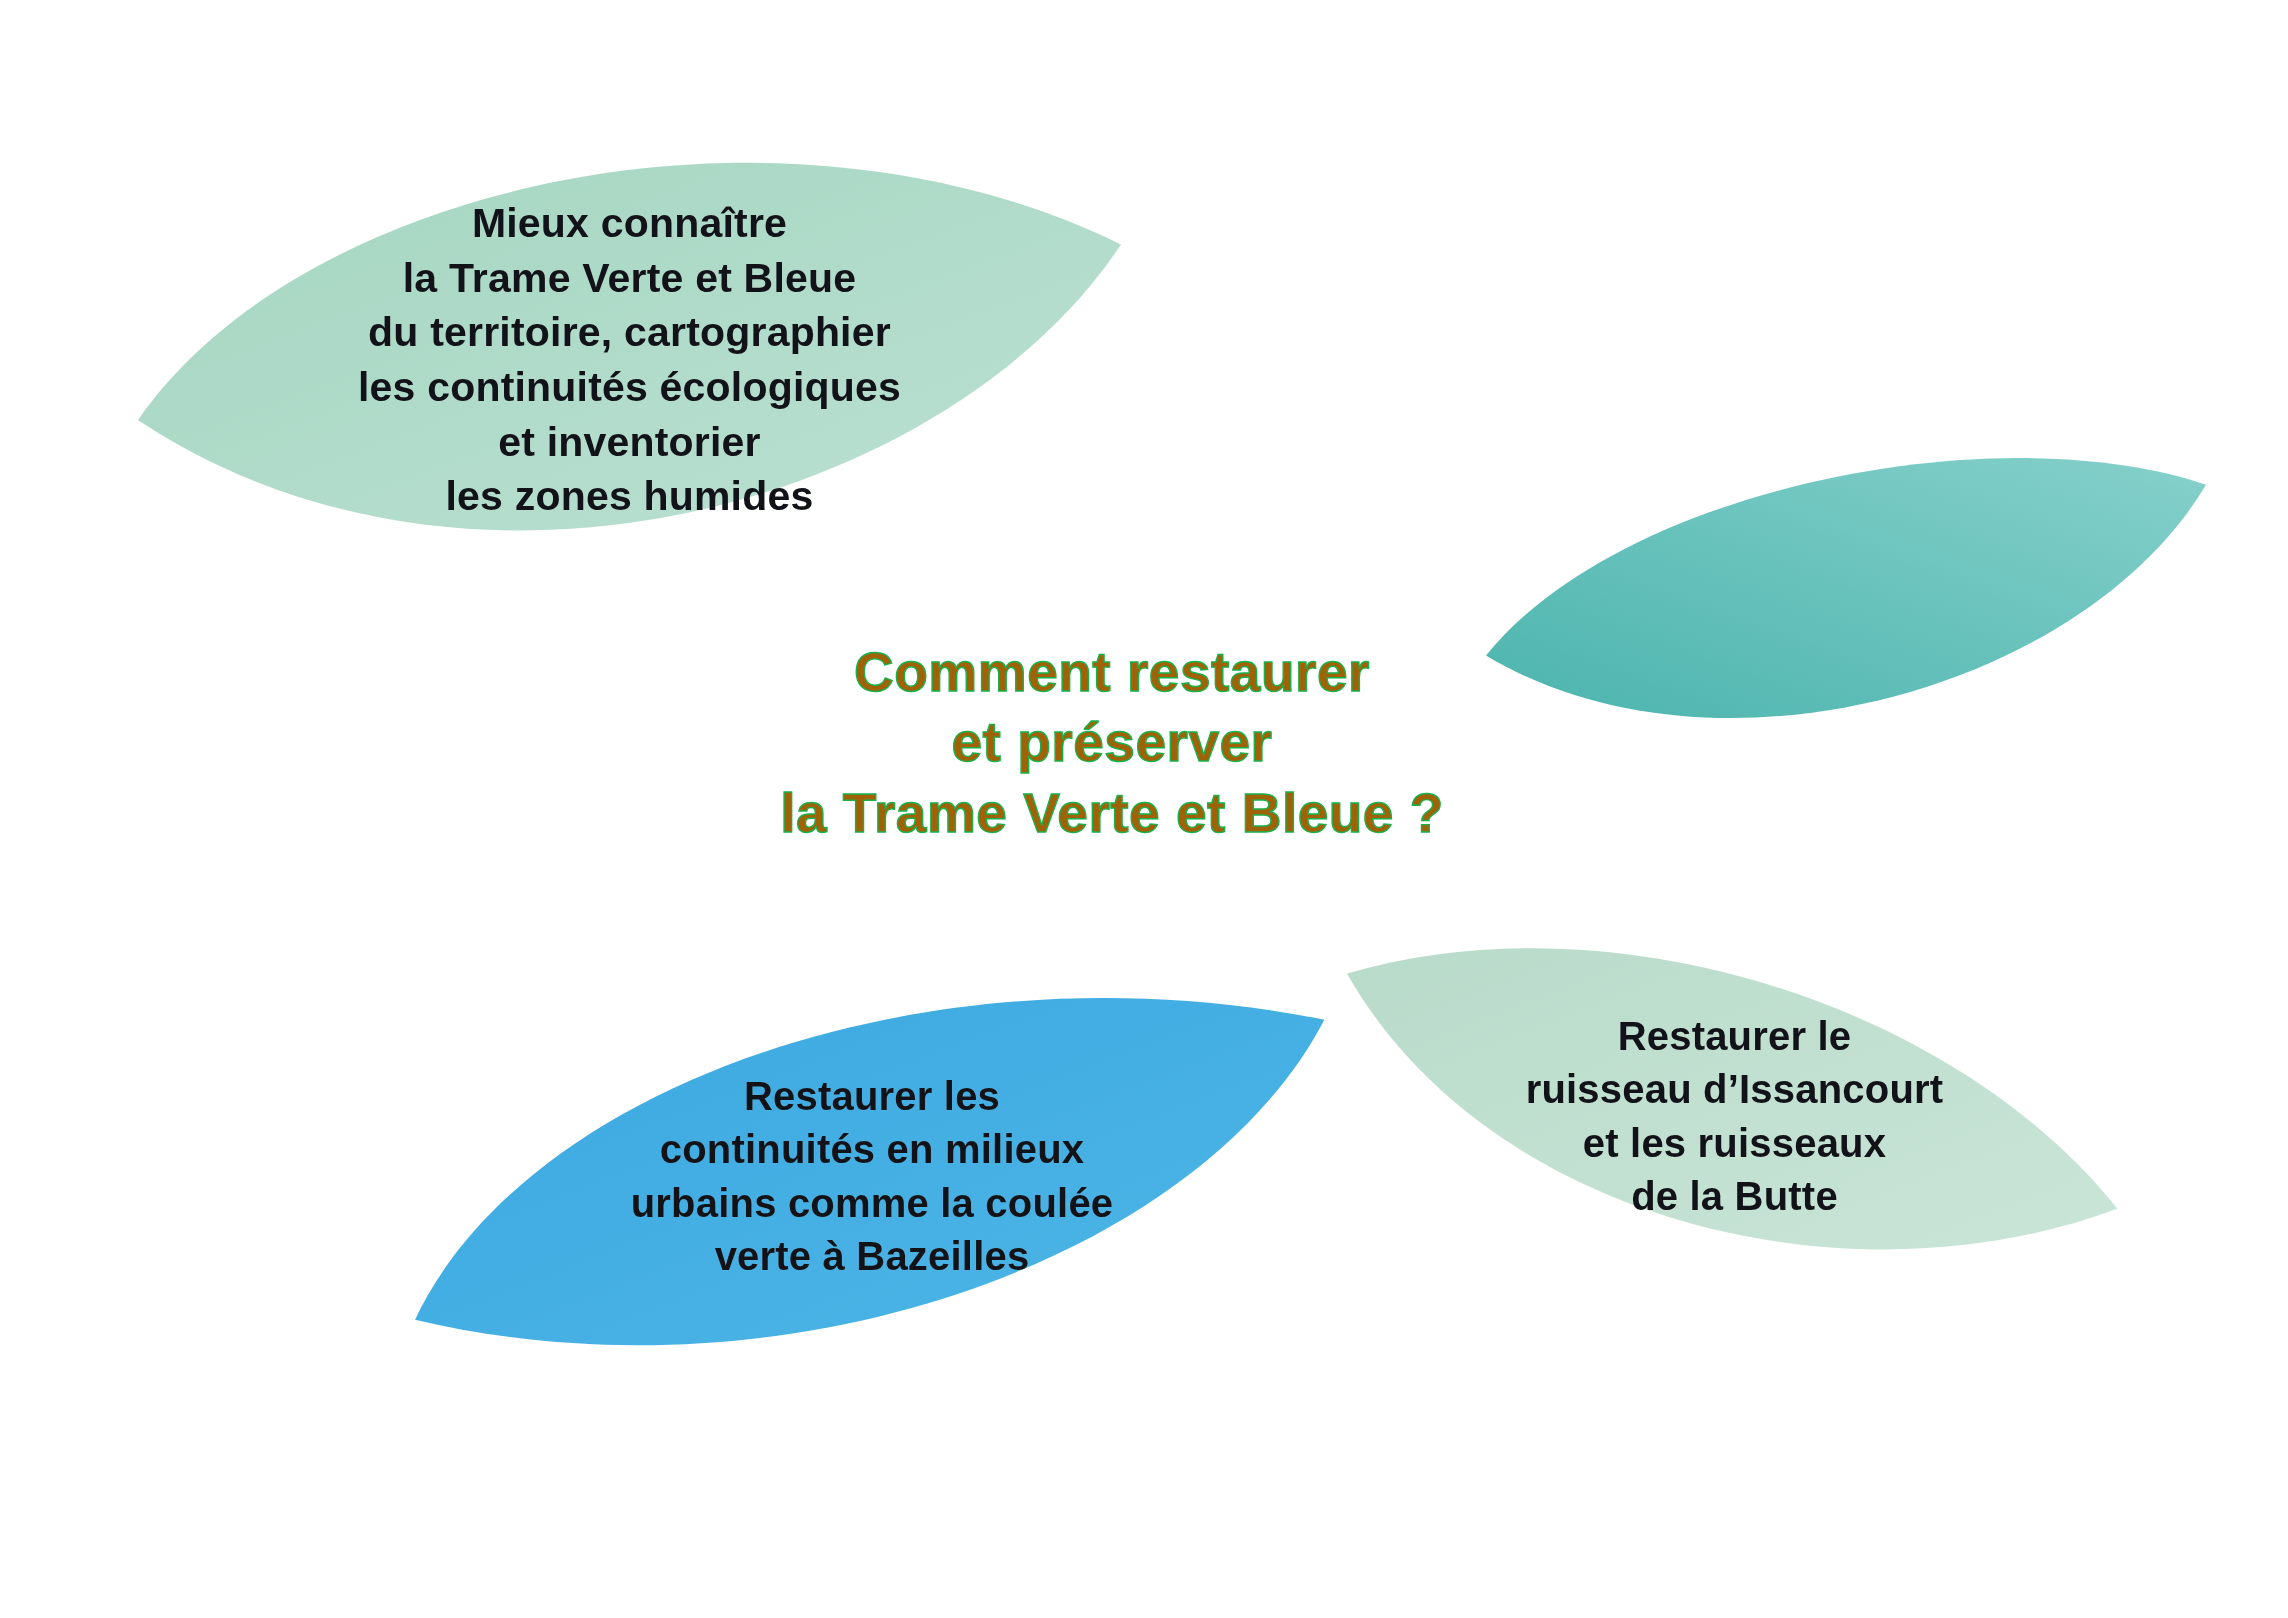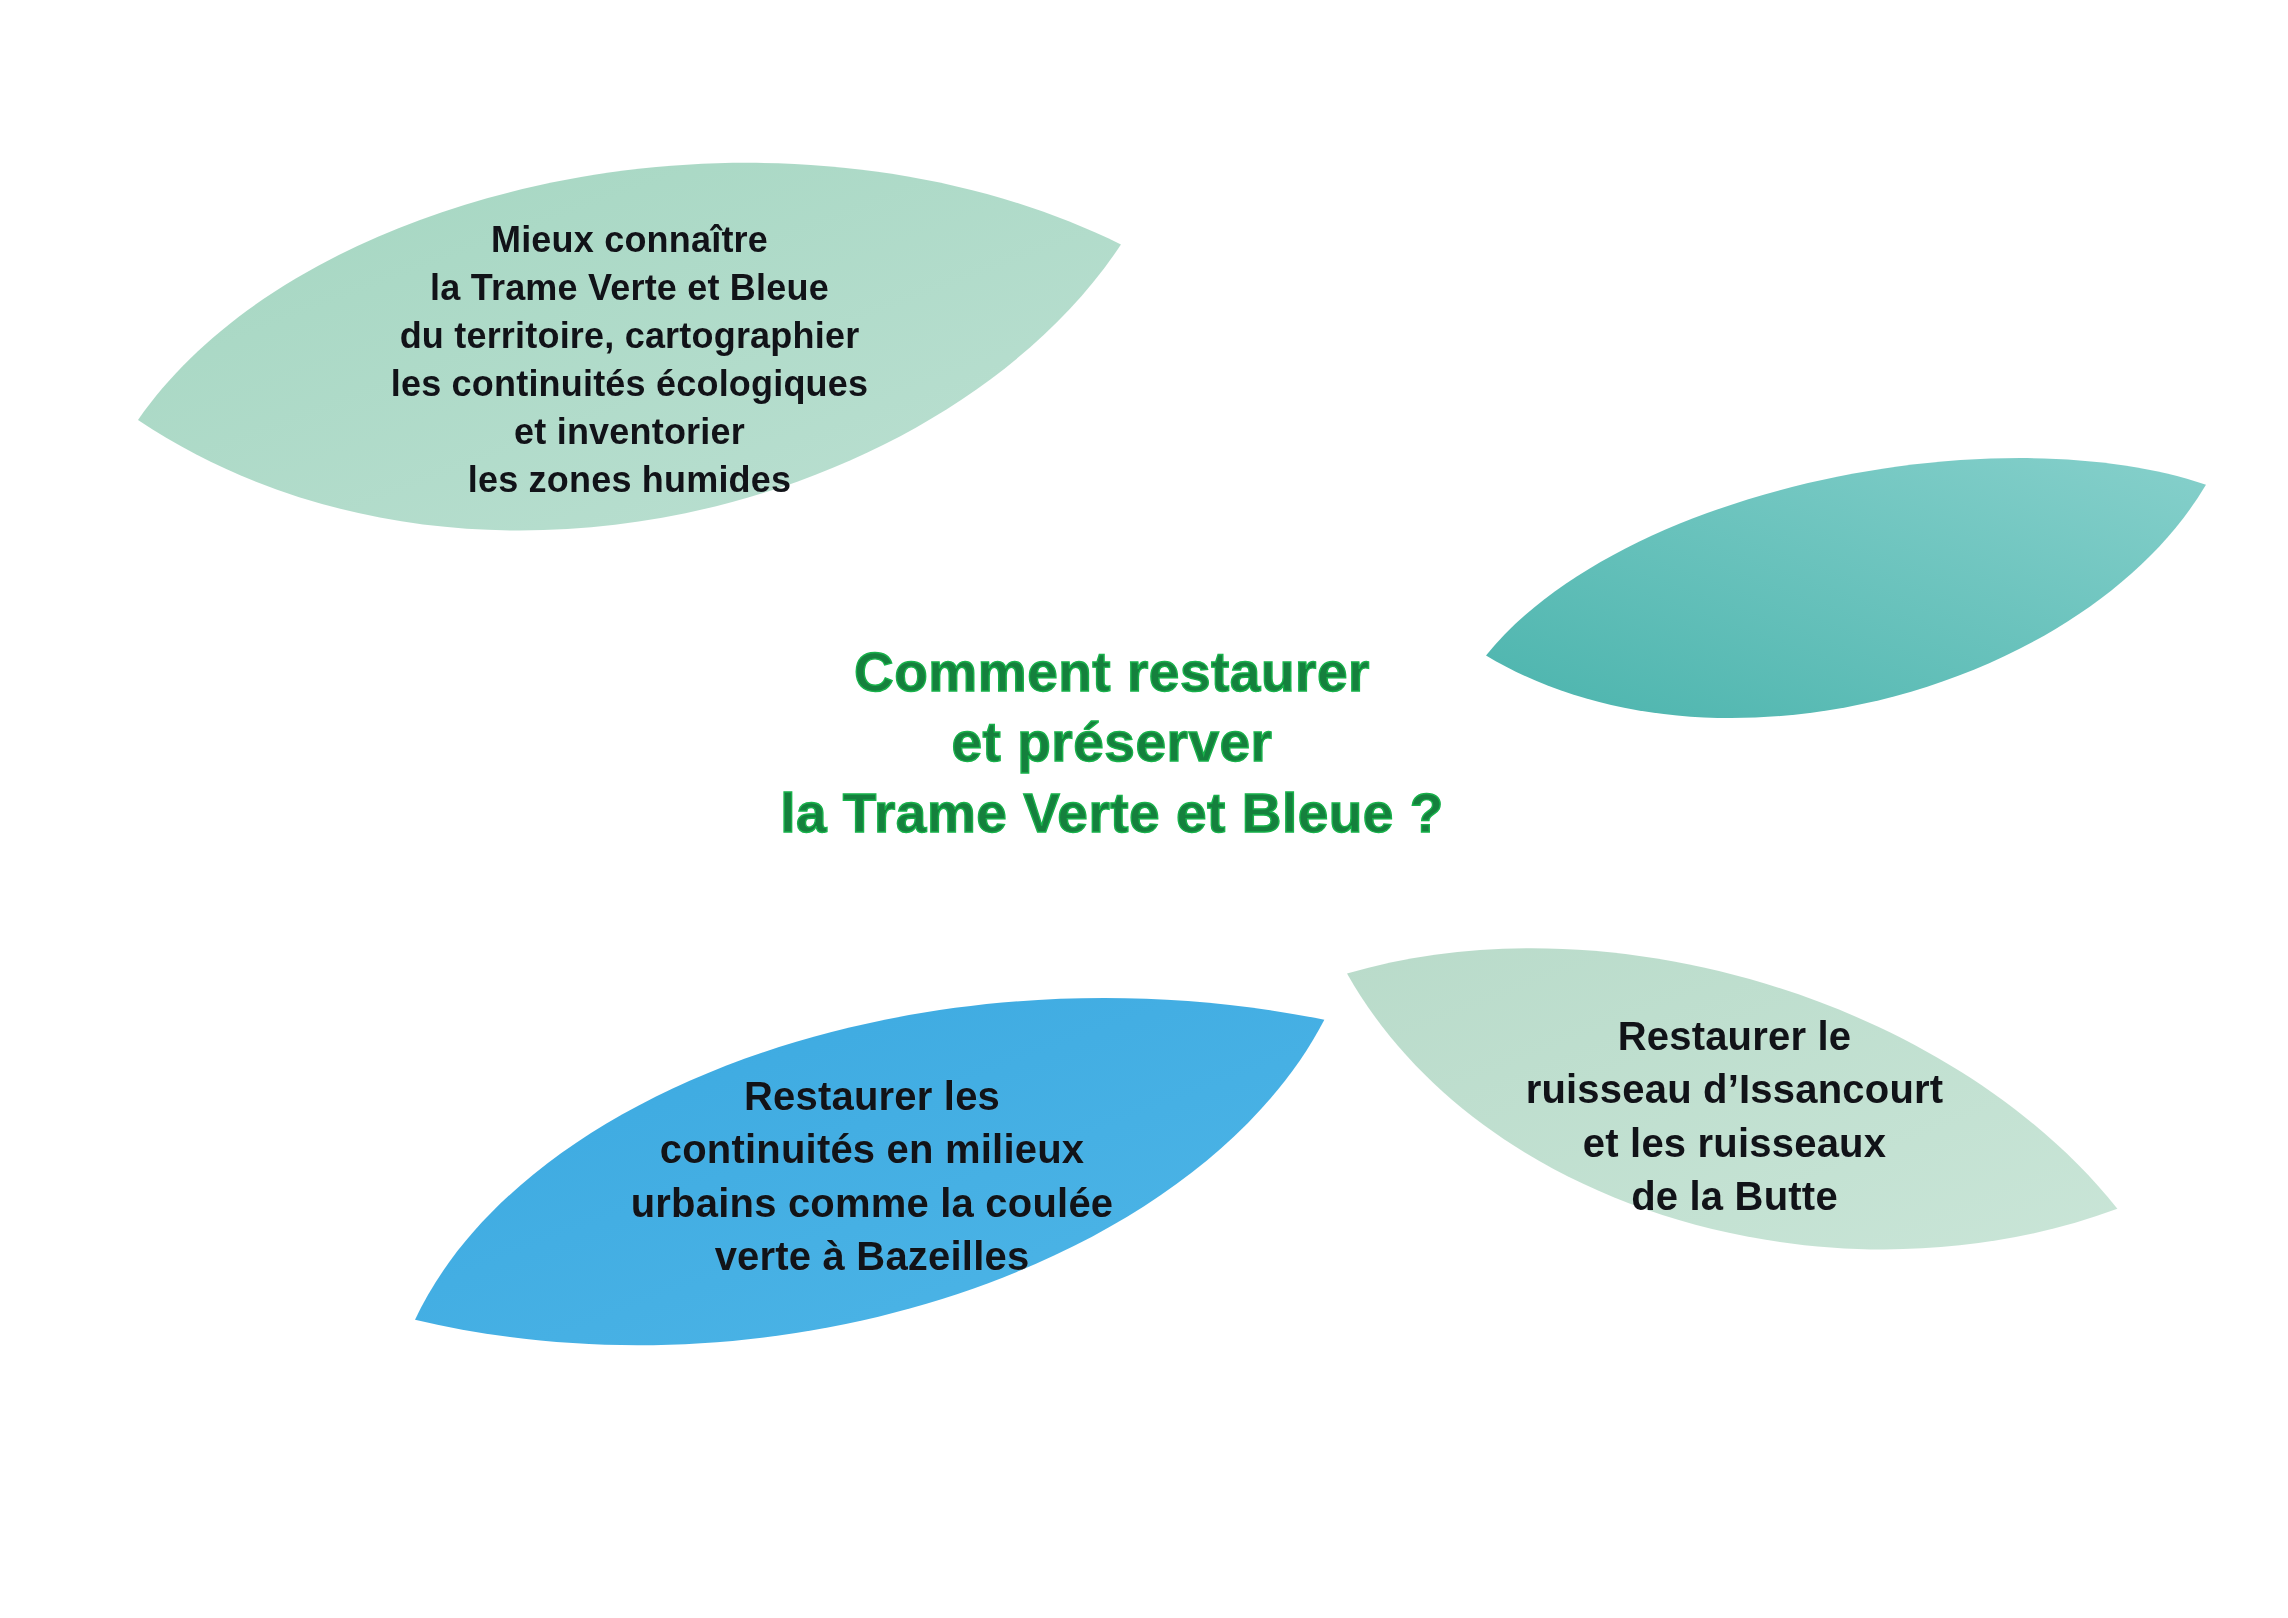--- a/index.html
+++ b/index.html
@@ -42,21 +42,21 @@
     line-height: 1.33;
     white-space: pre-line;
     letter-spacing: 0.2px;
     text-shadow: 0 0 0.9px rgba(255,255,255,0.25);
   }
 
   
   #leaf-mieux-connaitre {
     left: 138px; top: 143px; width: 983px; height: 434px;
   }
-  #leaf-mieux-connaitre .leaf-text { font-size: 36px; }
+  #leaf-mieux-connaitre .leaf-text { font-size: 41px; }
 
   #leaf-valorisation {
     left: 1135px; top: 92px; width: 738px; height: 461px;
   }
   #leaf-valorisation .leaf-text { font-size: 40px; }
 
   #leaf-operation {
     left: 1486px; top: 457px; width: 720px; height: 337px;
   }
   #leaf-operation .leaf-text { font-size: 40px; }
@@ -76,21 +76,21 @@
   }
   #leaf-restaurer-ruisseau .leaf-text { font-size: 40px; }
 
   
   #center-title {
     position: absolute;
     left: 692px;
     top: 637px;
     width: 840px;
     text-align: center;
-    color: #15803d;
+    color: #a16207;
     font-size: 55px;
     font-weight: bold;
     line-height: 1.28;
     white-space: pre-line;
     letter-spacing: 0.5px;
     -webkit-text-stroke: 1.4px #18b24b;
     text-shadow:
        1.8px 0 0 #ffffff,
       -1.8px 0 0 #ffffff,
        0 1.8px 0 #ffffff,

